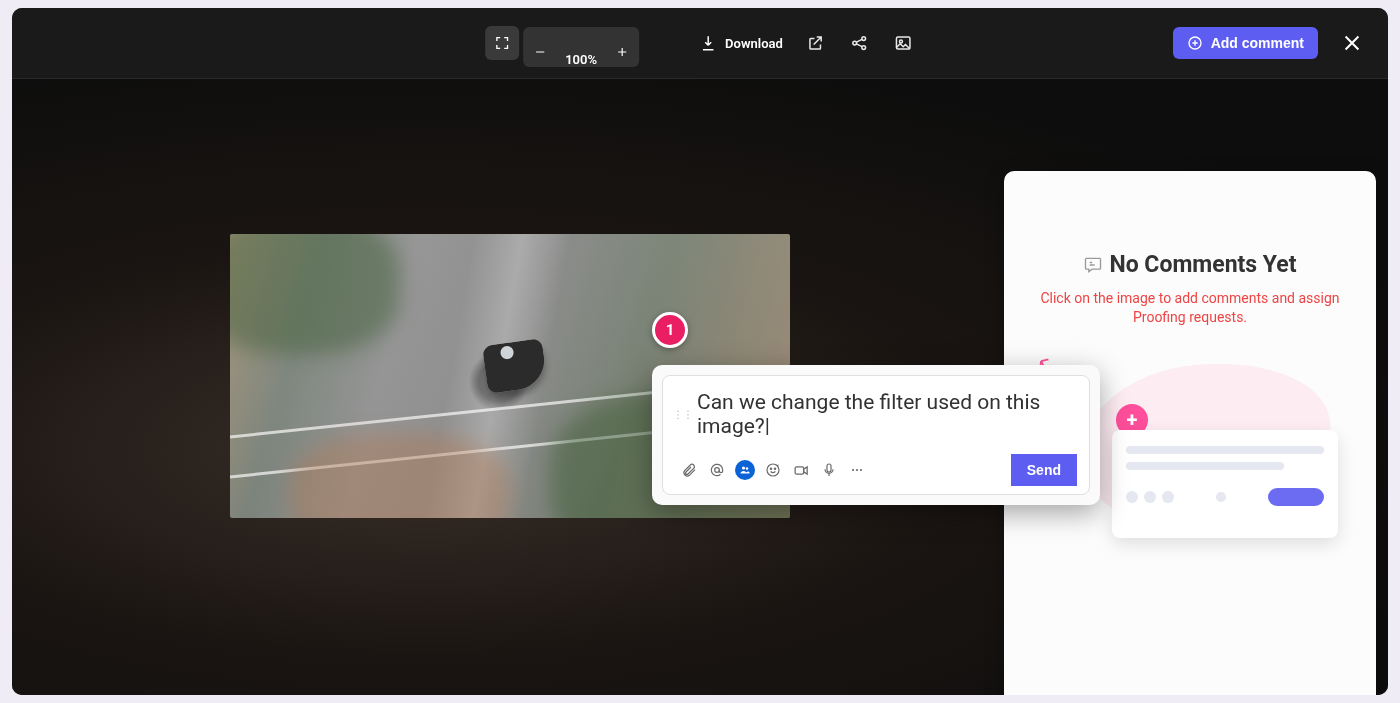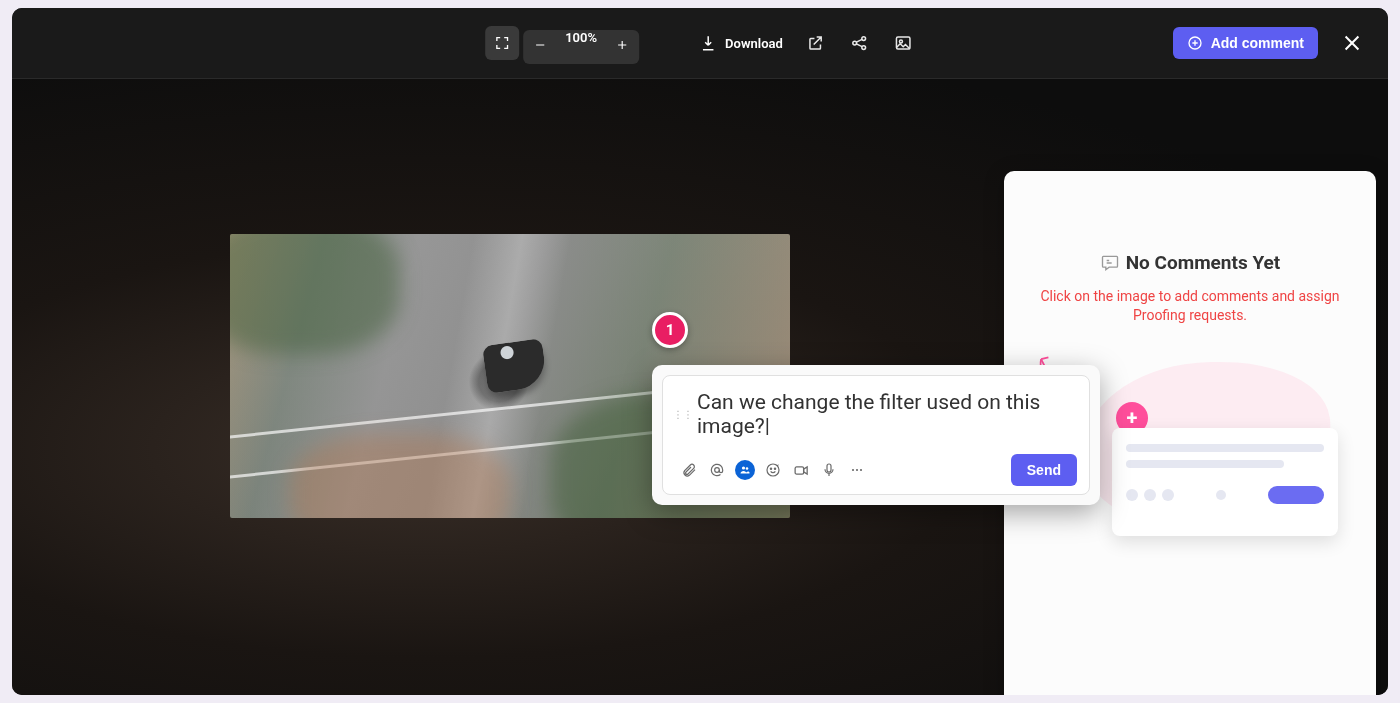--- a/index.html
+++ b/index.html
@@ -35,25 +35,25 @@
   .zoom-btn {
     width: 30px; height: 30px;
     display: flex; align-items: center; justify-content: center;
     color: #fff;
     border-radius: 6px;
     cursor: pointer;
     font-size: 18px;
     font-weight: 400;
   }
   .zoom-level-box {
-    display:flex; align-items:flex-start; gap:2px;
+    display:flex; align-items:flex-end; gap:2px;
     background: #333;
     border-radius: 6px;
     padding: 0 2px;
-    height: 34px;
+    height: 40px;
     margin-top: 8px;
   }
   .zoom-level-box .zoom-btn { background: transparent; }
   .zoom-level {
     color: #fff;
     font-size: 13px;
     font-weight: 600;
     padding: 0 8px;
   }
   .expand-btn {
@@ -198,37 +198,37 @@
     border-radius:4px;
   }
   .action-icon.users { color:#fff; position:relative; }
   .action-icon.users .badge{
     width:20px;height:20px;border-radius:50%;
     background:#0b63d6; display:flex;align-items:center;justify-content:center;
   }
   .send-btn{
     margin-left:auto;
     background:#5d5ef1; color:#fff;
-    border:none; border-radius:6px;
+    border:none; border-radius:0;
     padding: 8px 16px; font-size:14px; font-weight:600;
     cursor:pointer;
   }
   .side-panel{
     position:absolute;
     right: 12px; top: 92px;
     width: 372px; height: 580px;
     background: #fcfcfc;
     border-radius: 10px;
     box-shadow: 0 4px 20px rgba(0,0,0,0.25);
     padding: 80px 28px 20px 28px;
     text-align:center;
     overflow:hidden;
   }
   .side-panel h3{
-    font-size: 19px; font-weight:700; color:#333;
+    font-size: 23px; font-weight:700; color:#333;
     display:inline-flex; align-items:center; gap:6px;
   }
   .side-panel p{
     margin-top:10px;
     font-size:14px; color:#ef4444;
     line-height:1.4;
   }
   .chat-icon{ width:20px;height:20px; color:#999; }
   .illus{
     position:relative;

